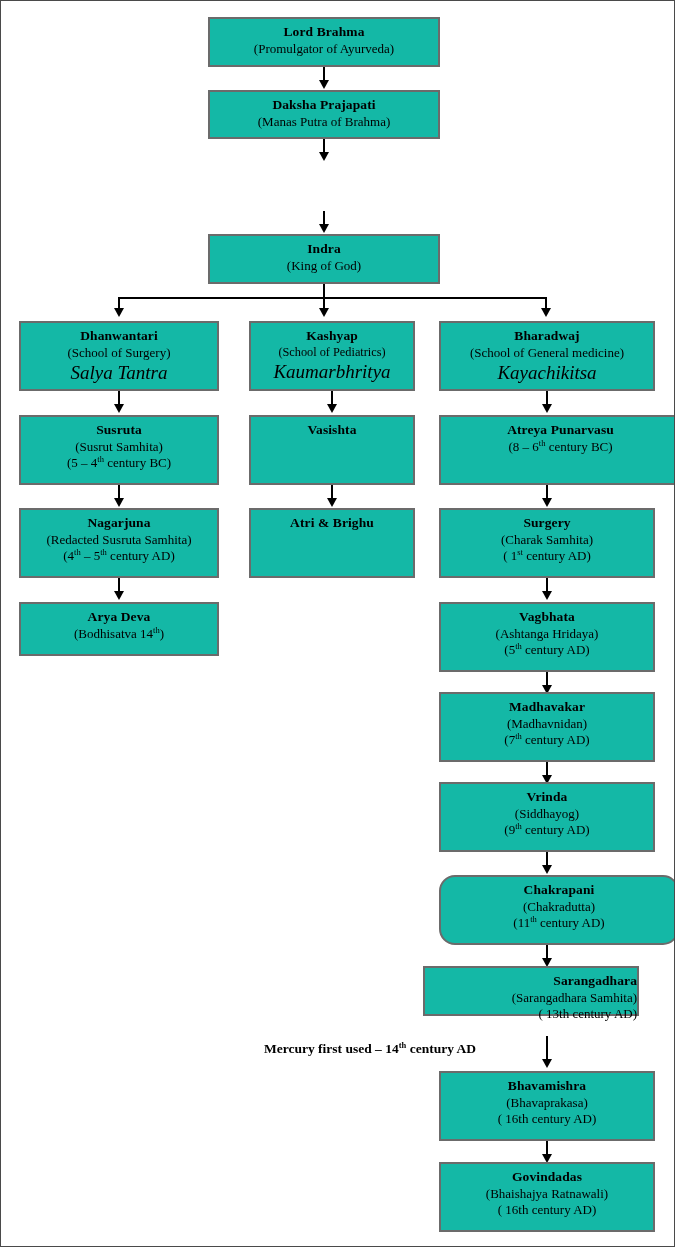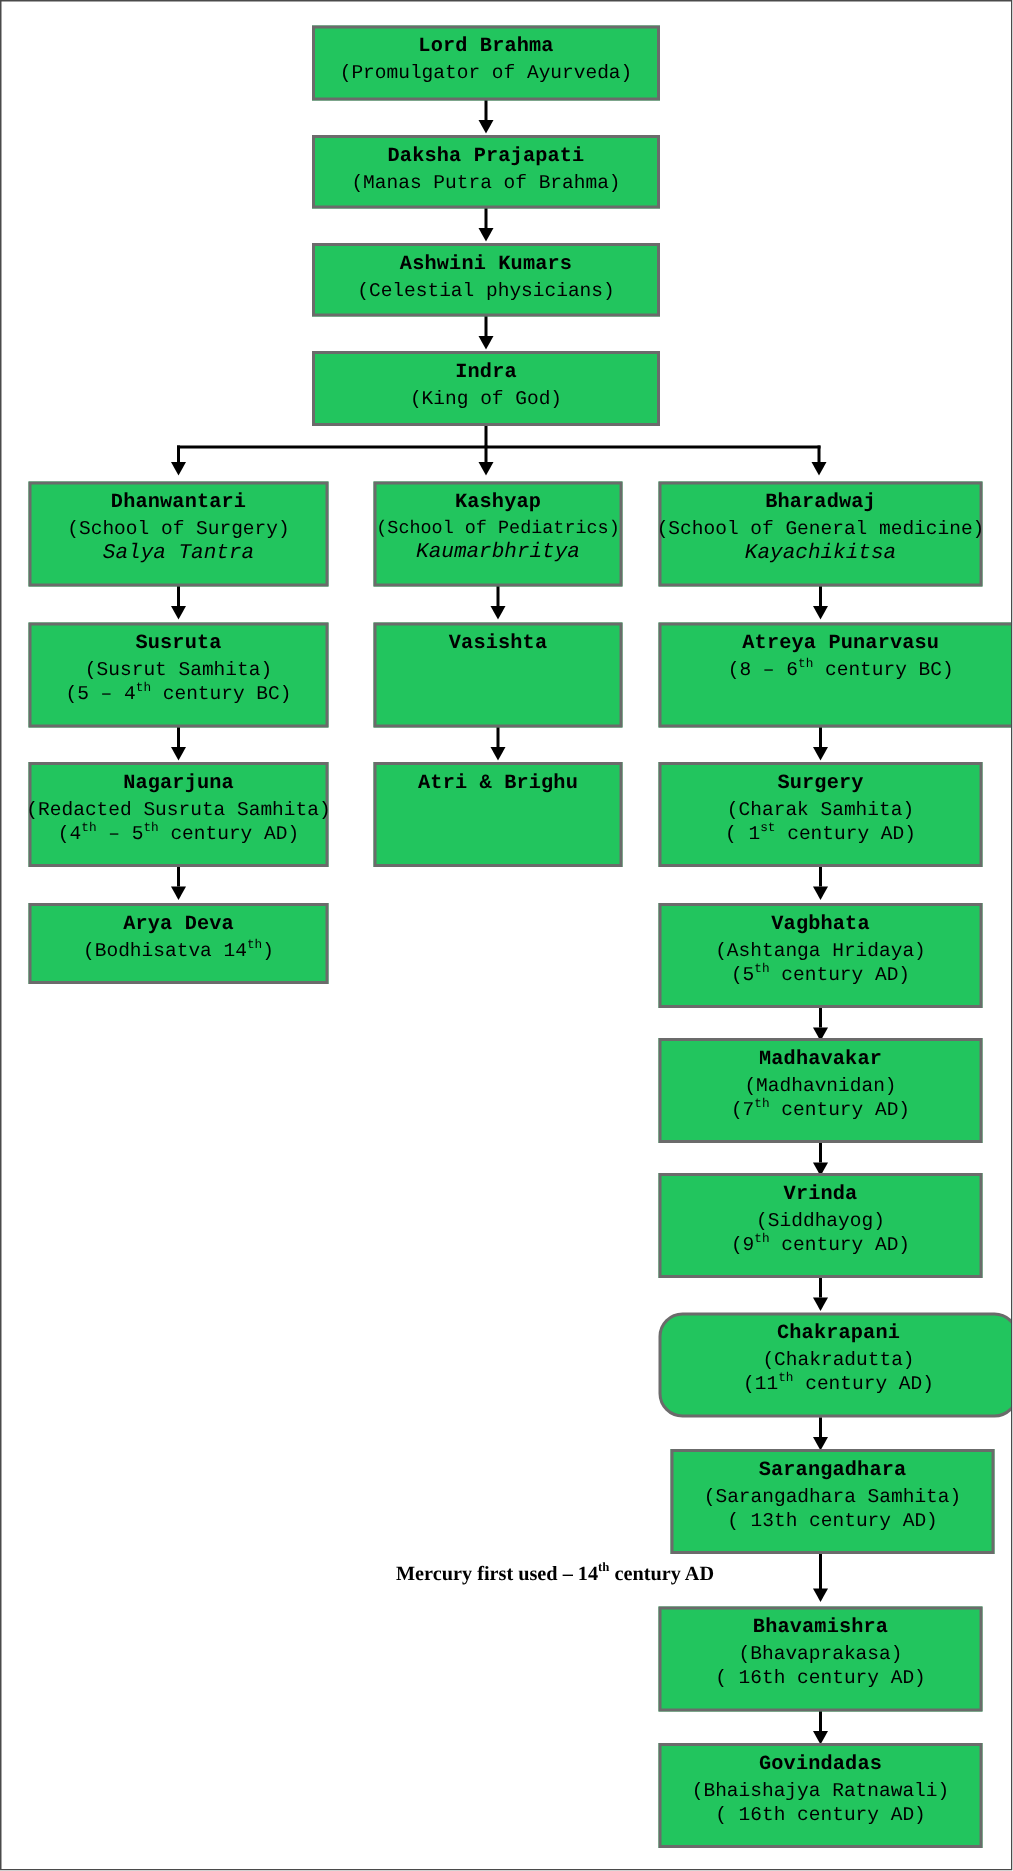--- a/index.html
+++ b/index.html
@@ -14,42 +14,41 @@
     box-sizing:border-box;
     border:1px solid #4a4a4a;
     overflow:hidden;
   }
 
   
   .node{
     position:absolute;
     box-sizing:border-box;
     border:2px solid #6b6b6b;
-    background:#22c55e;
+    background:#14b8a6;
     display:flex;
     flex-direction:column;
     align-items:center;
     padding-top:5px;
     text-align:center;
     line-height:1.23;
     color:#000;
-    font-family:Liberation Mono, monospace;
   }
   .node .ttl{
     font-weight:bold;
     font-size:13.5px;
     letter-spacing:.1px;
     white-space:nowrap;
   }
   .node .sub{
     font-size:13px;
     white-space:nowrap;
   }
   .node .ital{
-    font-size:14px;
+    font-size:19px;
     font-style:italic;
     white-space:nowrap;
   }
   .node .sub sup, .node .ttl sup, .annot sup{
     font-size:8.5px;
     vertical-align:super;
     line-height:0;
   }
 
   
@@ -92,24 +91,20 @@
   <div class="vline" style="left:322px;top:66px;height:14px;"></div>
   <div class="arrow" style="left:318px;top:79px;"></div>
 
   <div class="node" style="left:207px;top:89px;width:232px;height:49px;">
     <div class="ttl">Daksha Prajapati</div>
     <div class="sub">(Manas Putra of Brahma)</div>
   </div>
   <div class="vline" style="left:322px;top:138px;height:13px;"></div>
   <div class="arrow" style="left:318px;top:151px;"></div>
 
-  <div class="node" style="left:207px;top:161px;width:232px;height:49px;">
-    <div class="ttl">Ashwini Kumars</div>
-    <div class="sub">(Celestial physicians)</div>
-  </div>
   <div class="vline" style="left:322px;top:210px;height:13px;"></div>
   <div class="arrow" style="left:318px;top:223px;"></div>
 
   <div class="node" style="left:207px;top:233px;width:232px;height:50px;">
     <div class="ttl">Indra</div>
     <div class="sub">(King of God)</div>
   </div>
 
   <div class="vline" style="left:322px;top:283px;height:14px;"></div>
   <div class="hline" style="left:117px;top:296px;width:429px;"></div>
@@ -215,21 +210,21 @@
   <div class="arrow" style="left:541px;top:864px;"></div>
 
   <div class="node" style="left:438px;top:874px;width:240px;height:70px;border-radius:16px;">
     <div class="ttl">Chakrapani</div>
     <div class="sub">(Chakradutta)</div>
     <div class="sub"><span>(11</span><sup>th</sup><span> century AD)</span></div>
   </div>
   <div class="vline" style="left:545px;top:944px;height:13px;"></div>
   <div class="arrow" style="left:541px;top:957px;"></div>
 
-  <div class="node" style="left:446px;top:965px;width:216px;height:70px;">
+  <div class="node" style="left:422px;top:965px;width:216px;height:50px;align-items:flex-end;">
     <div class="ttl">Sarangadhara</div>
     <div class="sub">(Sarangadhara Samhita)</div>
     <div class="sub">( 13th century AD)</div>
   </div>
   <div class="vline" style="left:545px;top:1035px;height:24px;"></div>
   <div class="arrow" style="left:541px;top:1058px;"></div>
 
   <div class="annot" style="left:263px;top:1040px;">
     <span>Mercury first used – 14</span><sup>th</sup><span> century AD</span>
   </div>

